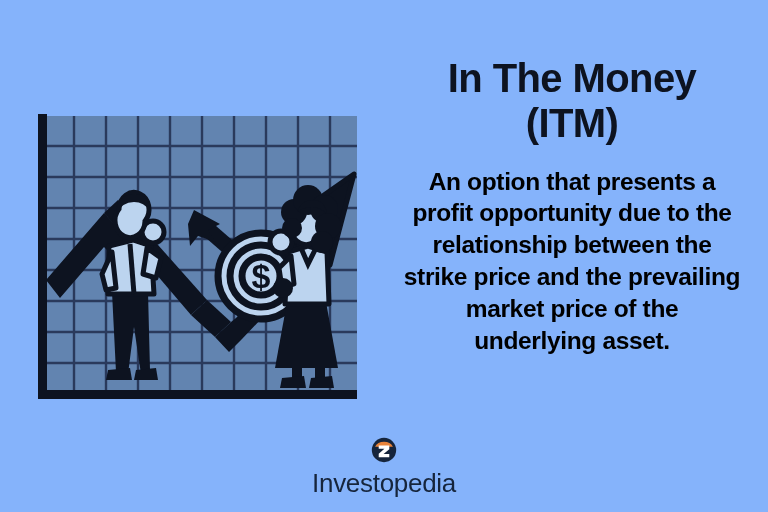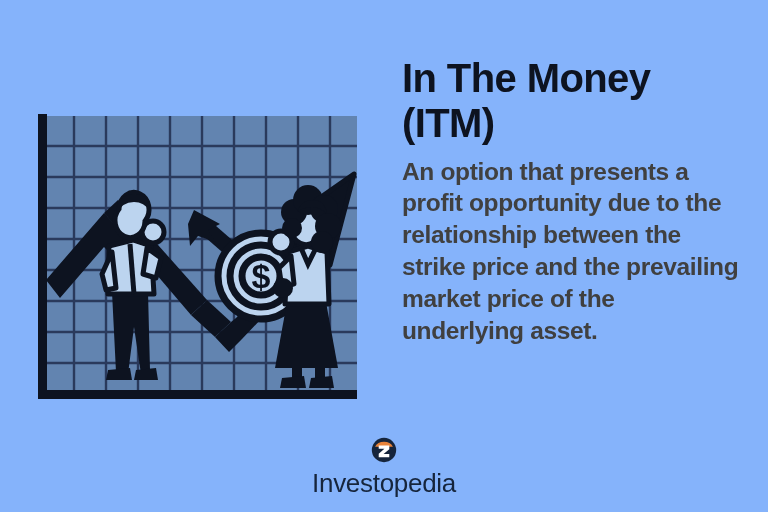--- a/index.html
+++ b/index.html
@@ -33,43 +33,44 @@
     width: 100%;
     height: 100%;
   }
 
   
   #text-col {
     position: absolute;
     left: 402px;
     top: 56px;
     width: 340px;
+    text-align: center;
   }
   #term-title {
     margin: 0;
     font-size: 40px;
     line-height: 1.12;
     font-weight: 700;
     letter-spacing: -0.6px;
     color: #0d1320;
   }
   #pronunciation {
     margin: 8px 0 0 0;
     font-size: 17px;
     font-style: italic;
     font-weight: 600;
     color: #0d1320;
     letter-spacing: -0.2px;
   }
   #definition {
-    margin: 10px 0 0 0;
+    margin: 20px 0 0 0;
     font-size: 24.5px;
     line-height: 1.30;
     font-weight: 600;
-    color: #404040;
+    color: #000000;
     letter-spacing: -0.35px;
   }
 
   
   #footer-logo {
     position: absolute;
     left: 0;
     right: 0;
     bottom: 16px;
     display: flex;

